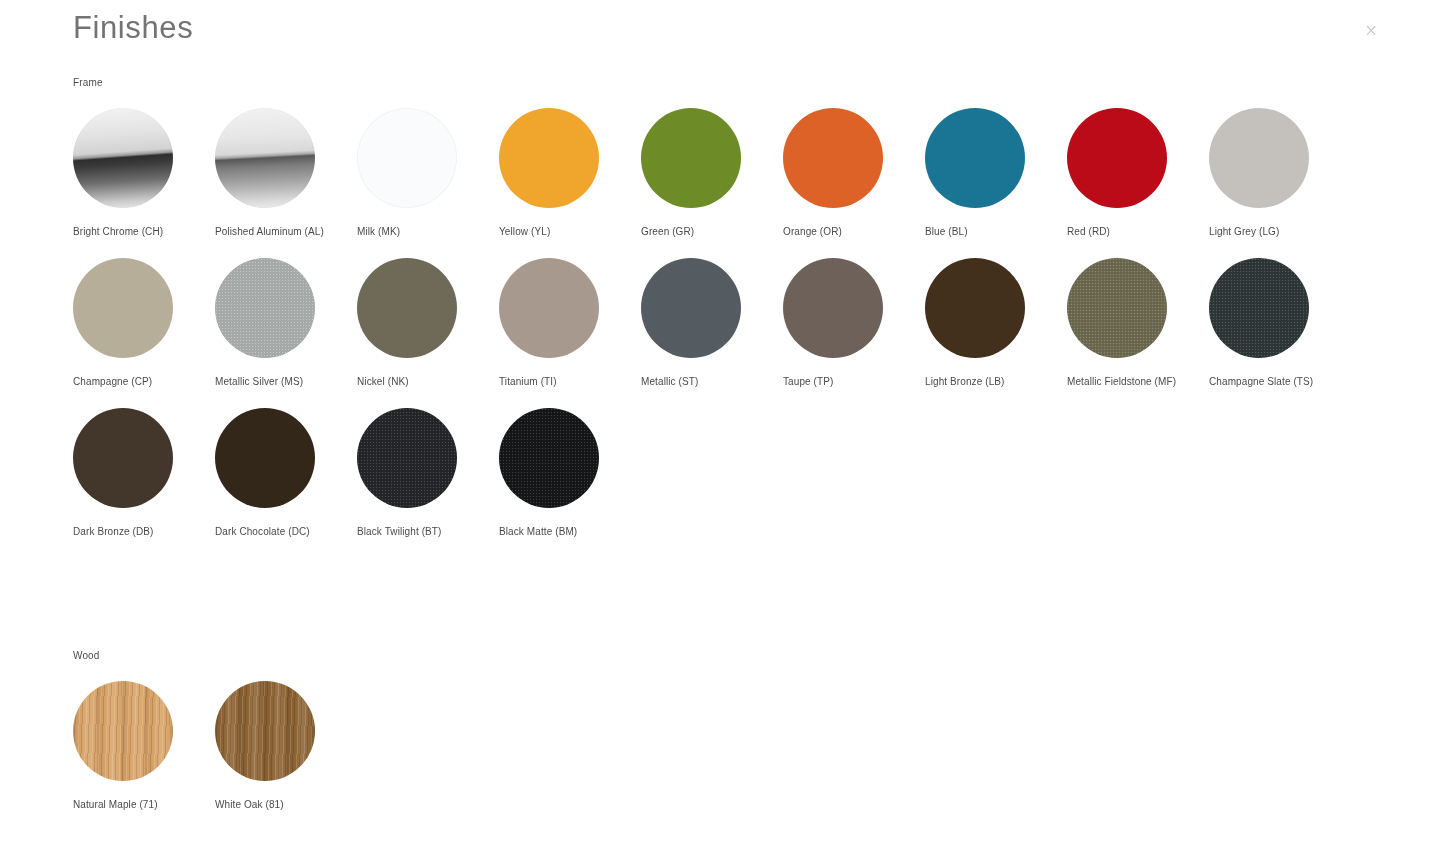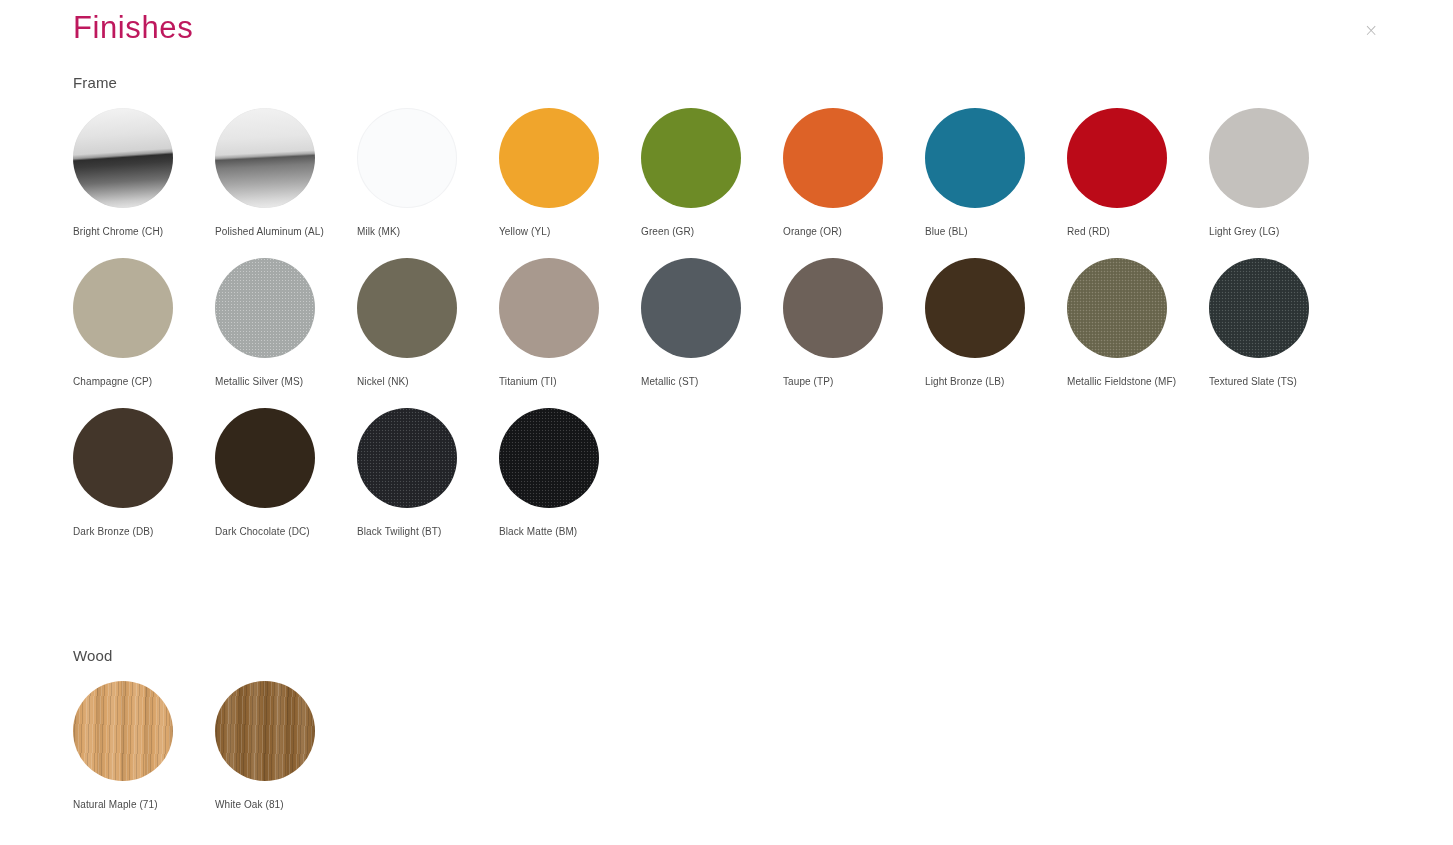--- a/index.html
+++ b/index.html
@@ -30,21 +30,21 @@
     right: 0;
     height: 62px;
   }
   .panel-title {
     position: absolute;
     left: 73px;
     top: 9px;
     font-size: 31px;
     font-weight: 300;
     letter-spacing: 0.6px;
-    color: #be185d;
+    color: #737373;
     line-height: 38px;
     white-space: nowrap;
   }
   .close-button {
     position: absolute;
     right: 72px;
     top: 20px;
     width: 20px;
     height: 20px;
     cursor: pointer;
@@ -62,21 +62,21 @@
     position: absolute;
     left: 0;
     top: 0;
     right: 0;
   }
   .section {
     position: absolute;
     left: 73px;
   }
   .section-label {
-    font-size: 15px;
+    font-size: 10px;
     color: #4c4c4c;
     letter-spacing: 0.15px;
     line-height: 14px;
     margin-bottom: 0;
     height: 14px;
   }
   .swatch-grid {
     display: flex;
     flex-wrap: wrap;
     width: 1300px;
@@ -243,21 +243,21 @@
           <div class="swatch-cell">
             <div class="swatch-disc" style="background: rgb(66, 48, 29);"></div>
             <div class="swatch-label">Light Bronze (LB)</div>
           </div>
           <div class="swatch-cell">
             <div class="swatch-disc tex-fine" style="background: rgb(110, 106, 81);"></div>
             <div class="swatch-label">Metallic Fieldstone (MF)</div>
           </div>
           <div class="swatch-cell">
             <div class="swatch-disc tex-fine" style="background: rgb(47, 55, 56);"></div>
-            <div class="swatch-label">Textured Slate (TS)</div>
+            <div class="swatch-label">Champagne Slate (TS)</div>
           </div>
           <div class="swatch-cell">
             <div class="swatch-disc" style="background: rgb(67, 54, 42);"></div>
             <div class="swatch-label">Dark Bronze (DB)</div>
           </div>
           <div class="swatch-cell">
             <div class="swatch-disc" style="background: rgb(51, 39, 26);"></div>
             <div class="swatch-label">Dark Chocolate (DC)</div>
           </div>
           <div class="swatch-cell">

